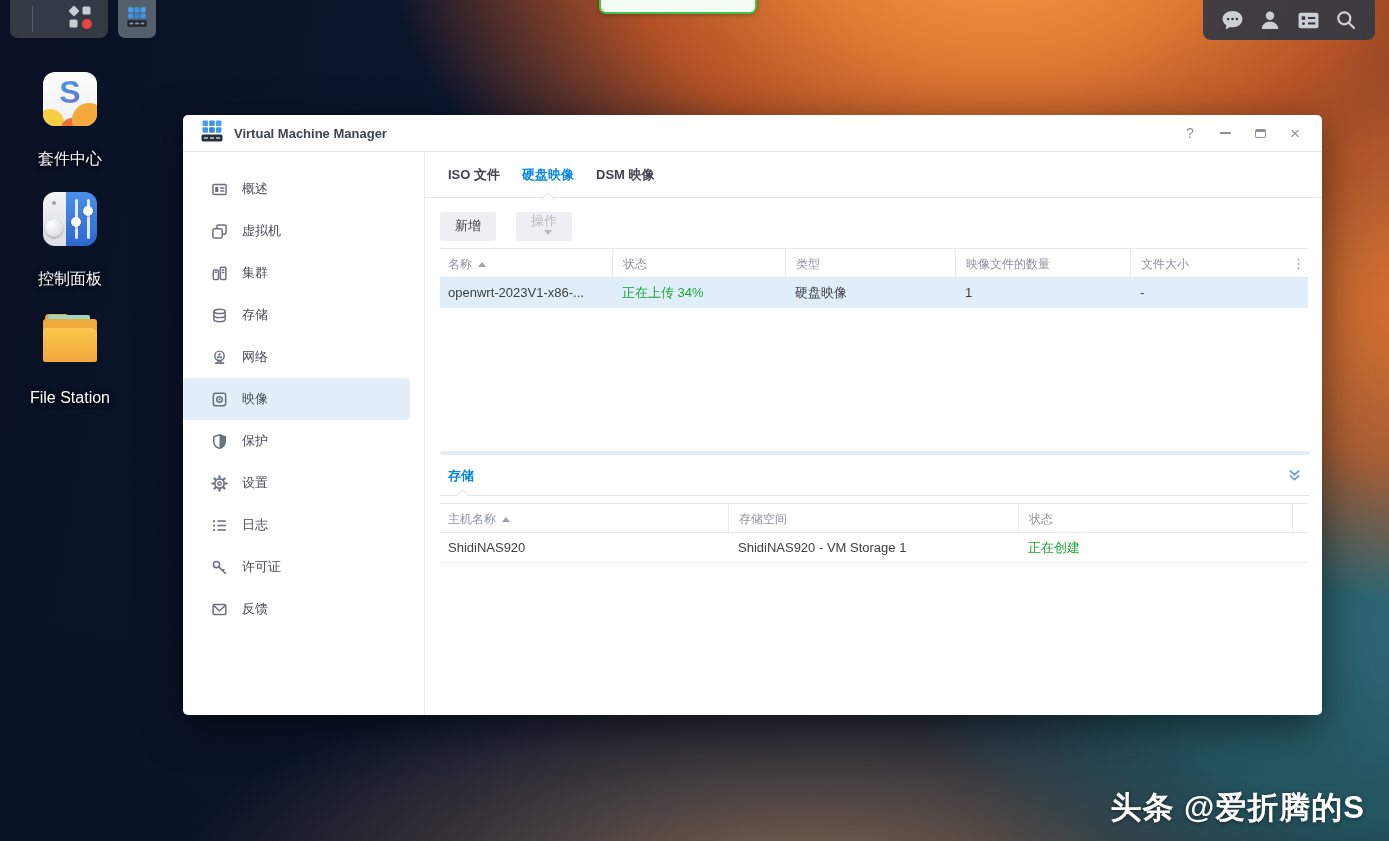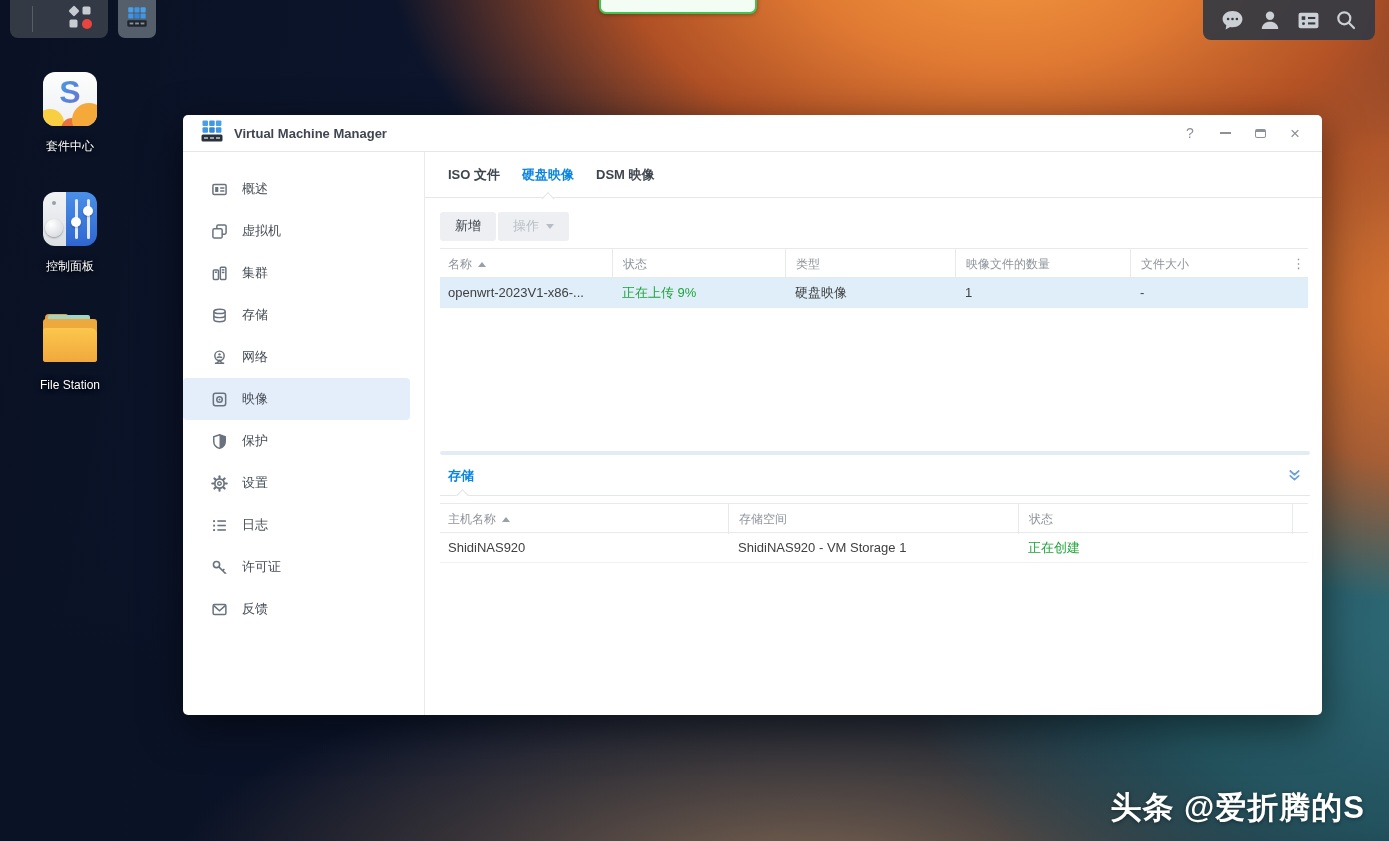--- a/index.html
+++ b/index.html
@@ -24,21 +24,21 @@
   .tb-right { right:14px; width:172px; height:40px; border-radius:0 0 8px 8px; background:rgba(52,58,67,.92); justify-content:space-around; padding:0 10px; }
   .tb-btn { width:34px; height:34px; display:flex; align-items:center; justify-content:center; cursor:pointer; }
 
   
   .toast { position:absolute; left:599px; top:-13px; width:158px; height:27px;
     background:#f4fdf4; border:2px solid #42c24e; border-radius:7px; box-shadow:0 1px 4px rgba(0,0,0,.3); }
 
   
   .desk-icon { position:absolute; left:18px; width:104px; text-align:center; cursor:pointer; }
   .desk-icon .glyph { width:58px; height:58px; margin:0 auto; position:relative; }
-  .desk-icon .lbl { margin-top:10px; color:#fff; font-size:12px; text-shadow:0 1px 3px rgba(0,0,0,.9), 0 0 6px rgba(0,0,0,.5); }
+  .desk-icon .lbl { margin-top:21px; color:#fff; font-size:16px; text-shadow:0 1px 3px rgba(0,0,0,.9), 0 0 6px rgba(0,0,0,.5); }
 
   .pkg-box { position:absolute; inset:2px; background:linear-gradient(#fdfdfd,#eef0f2); border-radius:12px; overflow:hidden; }
   .pkg-box .c1 { position:absolute; width:34px; height:34px; border-radius:50%; background:#f6a93b; right:-9px; bottom:-11px; }
   .pkg-box .c2 { position:absolute; width:28px; height:28px; border-radius:50%; background:#f8ce43; left:-7px; bottom:-11px; }
   .pkg-box .c3 { position:absolute; width:22px; height:22px; border-radius:50%; background:#e8733a; left:18px; bottom:-14px; }
   .pkg-box .s { position:absolute; top:2px; left:0; right:0; text-align:center; font-size:32px; font-weight:bold;
     background:linear-gradient(120deg,#31b5e8,#7f57c9); -webkit-background-clip:text; background-clip:text; color:transparent; }
   .cp-box { position:absolute; inset:2px; border-radius:12px; overflow:hidden; display:flex; }
   .cp-left { width:42%; background:linear-gradient(#f2f3f5,#dcdfe3); position:relative; }
   .cp-left .dot { position:absolute; top:9px; left:50%; margin-left:-2px; width:4px; height:4px; border-radius:50%; background:#9aa0a8; }
@@ -74,21 +74,21 @@
   
   .main { position:absolute; left:242px; top:37px; right:0; bottom:0; }
   .tabbar { position:relative; height:46px; border-bottom:1px solid #e3e6ea; display:flex; align-items:center; padding-left:23px; gap:22px; }
   .tab { font-size:13px; font-weight:bold; color:#3f454e; cursor:pointer; position:relative; padding:14px 0; }
   .tab.active { color:#0a85e0; }
   .tab.active::after { content:""; position:absolute; left:50%; bottom:-5px; width:8px; height:8px; background:#fff;
     border-left:1px solid #dfe3e7; border-top:1px solid #dfe3e7; transform:translateX(-50%) rotate(45deg); }
 
   .toolbar { position:absolute; top:59px; left:15px; right:14px; height:30px; display:flex; align-items:center; }
   .btn { height:29px; padding:0 15px; background:#edeff2; border-radius:3px; font-size:13px; color:#3c424b; display:flex; align-items:center; cursor:pointer; border:none; }
-  .btn + .btn { margin-left:2px; }
+  .btn + .btn { margin-left:20px;flex-direction:column; }
   .btn.disabled { color:#b7bdc5; cursor:default; }
   .caret-down { display:inline-block; margin-left:7px; width:0; height:0; border-left:4px solid transparent; border-right:4px solid transparent; border-top:5px solid #b7bdc5; }
   .searchbox { margin-left:auto; width:218px; height:29px; border:1px solid #d6dbe1; border-radius:4px; background:#fff; display:flex; align-items:center; padding:0 9px; }
   .searchbox input { border:none; outline:none; flex:1; font-size:13px; color:#454b54; margin-left:8px; font-family:"Liberation Sans",sans-serif; background:transparent; }
   .searchbox input::placeholder { color:#b9bfc7; }
 
   .tbl { position:absolute; left:15px; right:14px; }
   .tbl-1 { top:96px; }
   .tbl-2 { top:351px; }
   .thead, .trow { display:grid; align-items:center; height:30px; }
@@ -390,21 +390,21 @@
         <span class="th">
             <span>映像文件的数量</span>
           </span>
         <span class="th">
             <span>文件大小</span>
           </span>
         <span class="dots-v">⋮</span>
       </div>
       <div class="trow selected">
         <span class="td">openwrt-2023V1-x86-...</span>
-        <span class="td green">正在上传 9%</span>
+        <span class="td green">正在上传 34%</span>
         <span class="td">硬盘映像</span>
         <span class="td">1</span>
         <span class="td">-</span>
         <span></span>
       </div>
     </div>
 
     <div class="splitter"></div>
 
     <div class="section-hdr">

